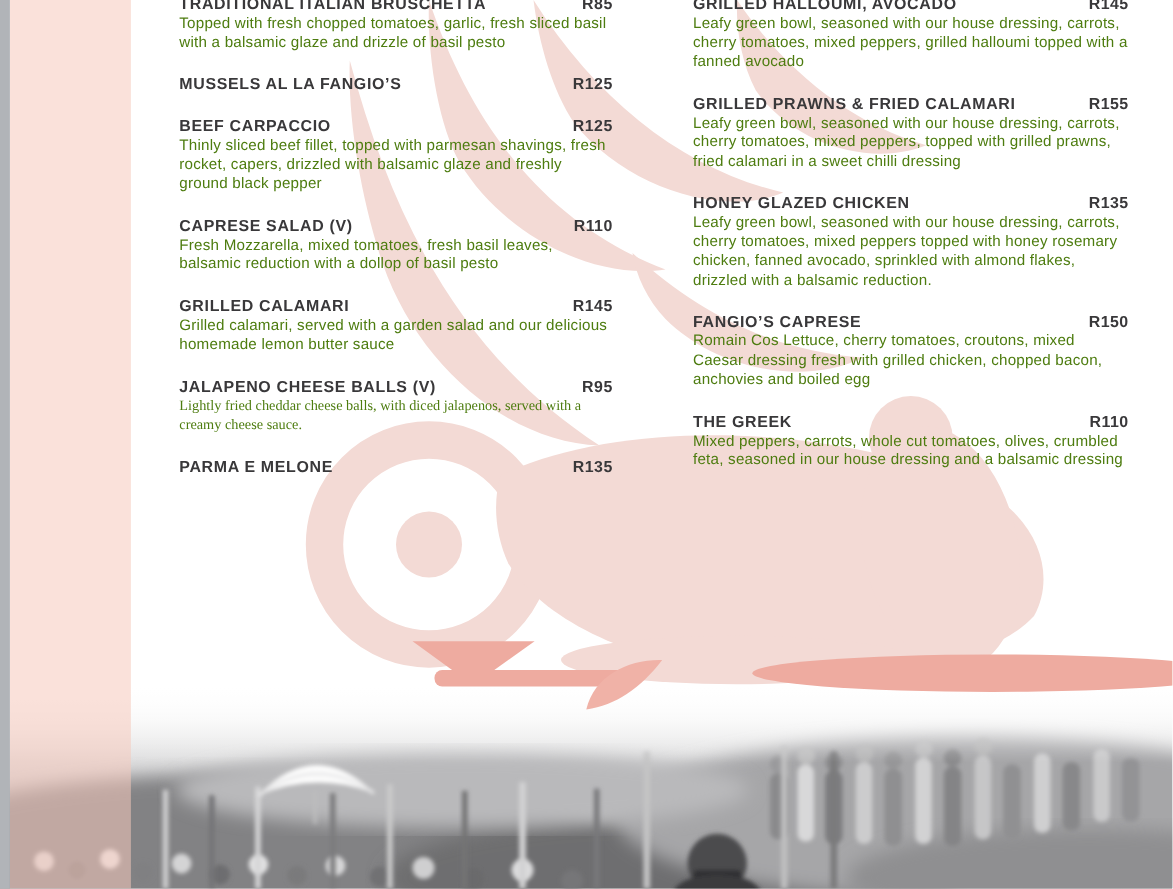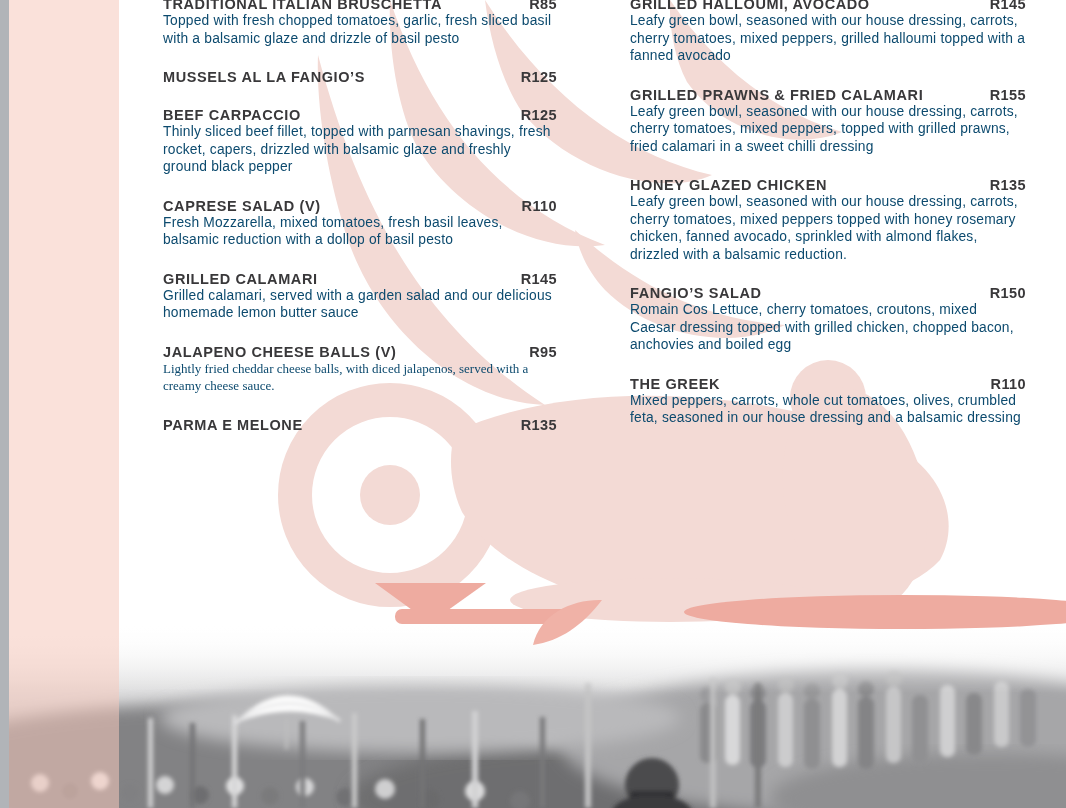--- a/index.html
+++ b/index.html
@@ -31,21 +31,21 @@
   .item-head{display:flex;justify-content:space-between;align-items:flex-start;}
   .item-name{
     font-weight:bold;font-size:14.5px;line-height:16px;
     letter-spacing:0.6px;color:#39383a;white-space:nowrap;
   }
   .item-price{
     font-weight:bold;font-size:14.5px;line-height:16px;
     letter-spacing:0.4px;color:#39383a;padding-left:8px;
   }
   .item-desc{
-    font-size:13.8px;line-height:17.5px;letter-spacing:0.2px;color:#0c4a6e;
+    font-size:13.8px;line-height:17.5px;letter-spacing:0.2px;color:#4d7c0f;
   }
   .item-desc.alt-font{
     font-family:Liberation Serif, serif;font-size:13px;letter-spacing:0;
   }
 </style>
 </head>
 <body>
 
 <div class="page">
 
@@ -250,24 +250,24 @@
     <div class="menu-item">
       <div class="item-head">
         <span class="item-name">HONEY GLAZED CHICKEN</span>
         <span class="item-price">R135</span>
       </div>
       <div class="item-desc">Leafy green bowl, seasoned with our house dressing, carrots, cherry tomatoes, mixed peppers topped with honey rosemary chicken, fanned avocado, sprinkled with almond flakes, drizzled with a balsamic reduction.</div>
     </div>
 
     <div class="menu-item">
       <div class="item-head">
-        <span class="item-name">FANGIO’S SALAD</span>
+        <span class="item-name">FANGIO’S CAPRESE</span>
         <span class="item-price">R150</span>
       </div>
-      <div class="item-desc">Romain Cos Lettuce, cherry tomatoes, croutons, mixed Caesar dressing topped with grilled chicken, chopped bacon, anchovies and boiled egg</div>
+      <div class="item-desc">Romain Cos Lettuce, cherry tomatoes, croutons, mixed Caesar dressing fresh with grilled chicken, chopped bacon, anchovies and boiled egg</div>
     </div>
 
     <div class="menu-item">
       <div class="item-head">
         <span class="item-name">THE GREEK</span>
         <span class="item-price">R110</span>
       </div>
       <div class="item-desc">Mixed peppers, carrots, whole cut tomatoes, olives, crumbled feta, seasoned in our house dressing and a balsamic dressing</div>
     </div>
   </div>

